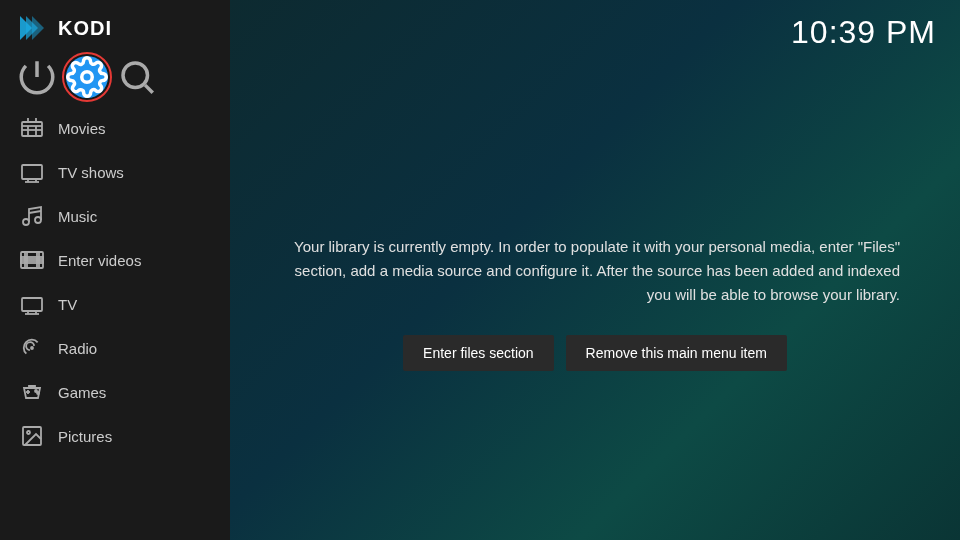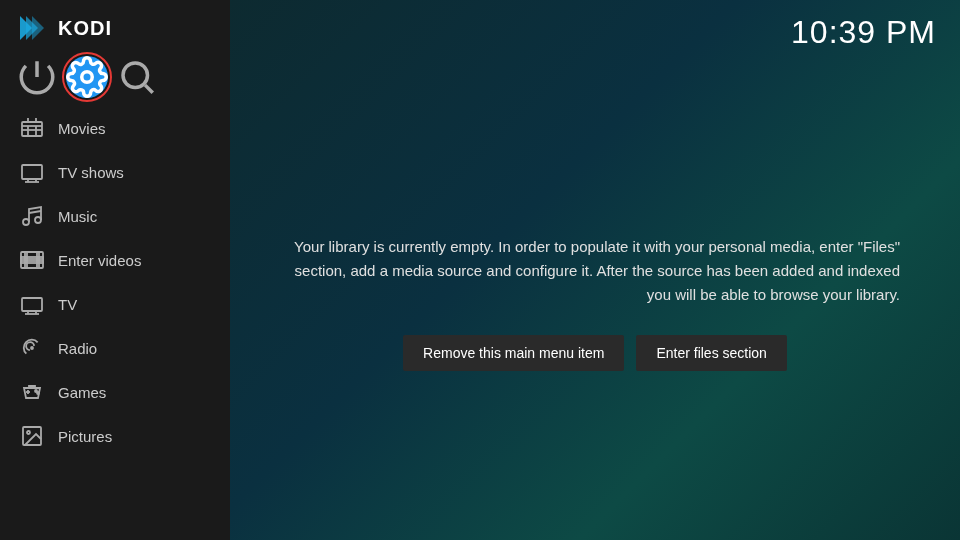--- a/index.html
+++ b/index.html
@@ -309,17 +309,17 @@
 </nav>
 
 <main class="main-content">
   <div class="top-bar">
     <span class="clock">10:39 PM</span>
   </div>
 
   <div class="content-area">
     <p class="empty-library-text">Your library is currently empty. In order to populate it with your personal media, enter "Files" section, add a media source and configure it. After the source has been added and indexed you will be able to browse your library.</p>
     <div class="action-buttons">
+      <button class="action-btn">Enter files section</button>
       <button class="action-btn">Remove this main menu item</button>
-      <button class="action-btn">Enter files section</button>
     </div>
   </div>
 </main>
 
 </body></html>

